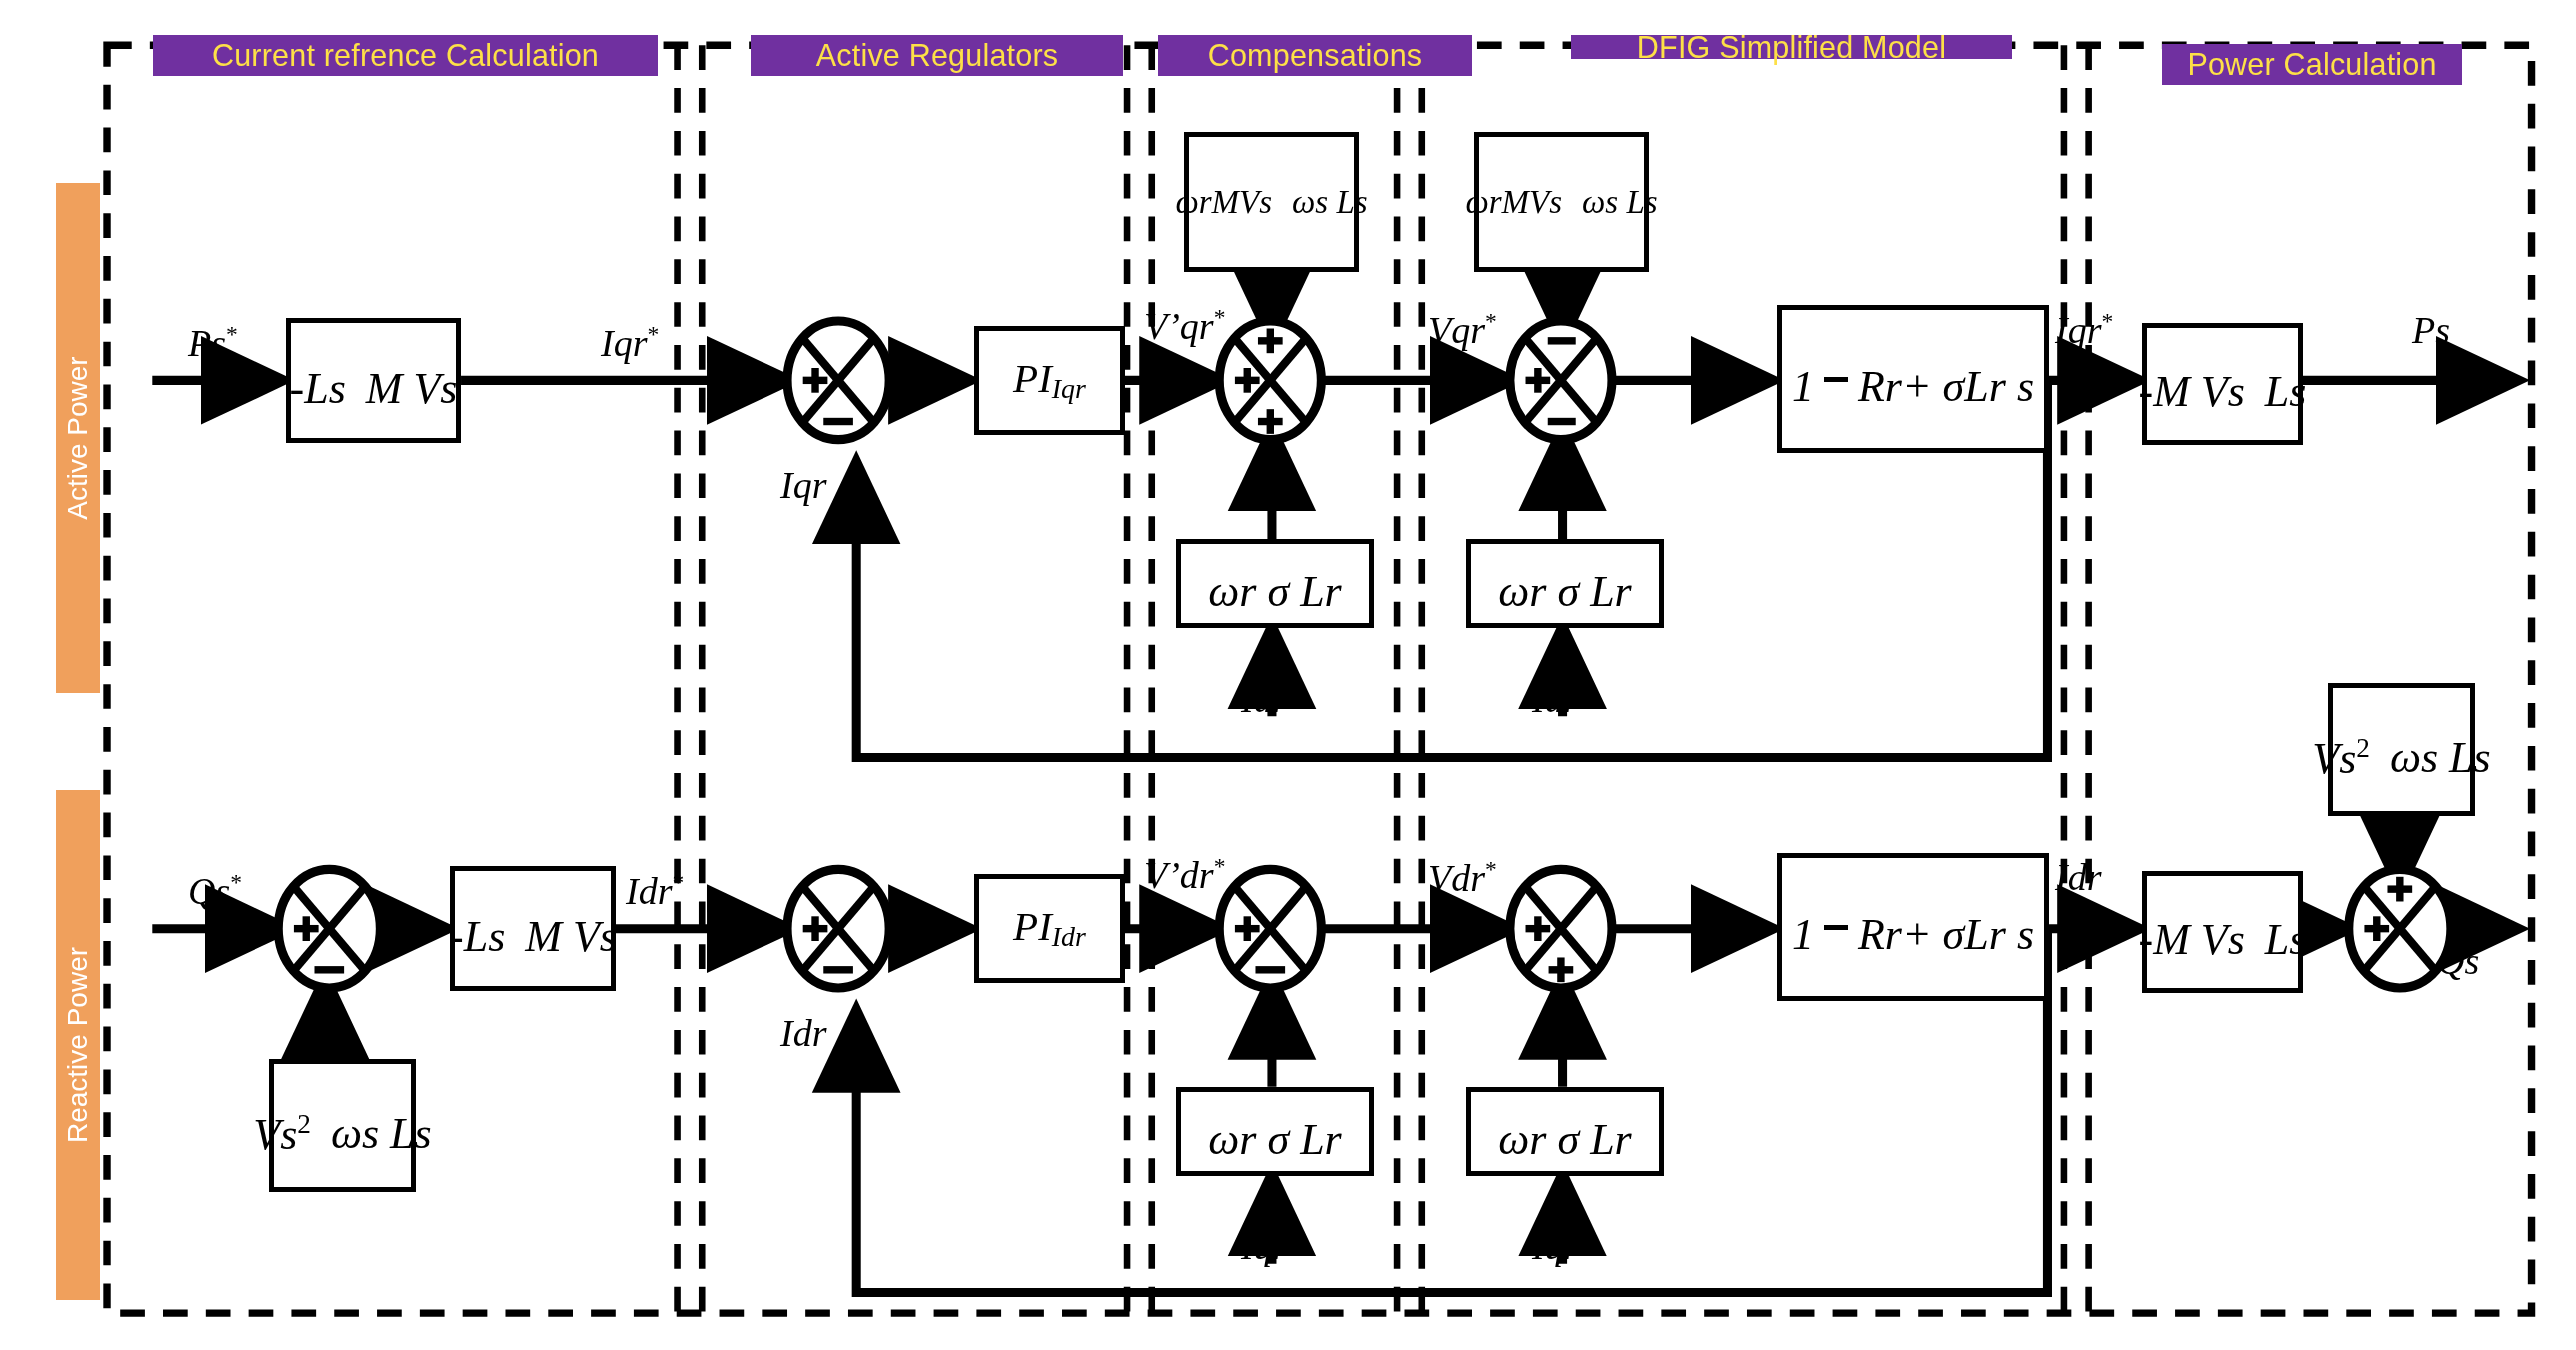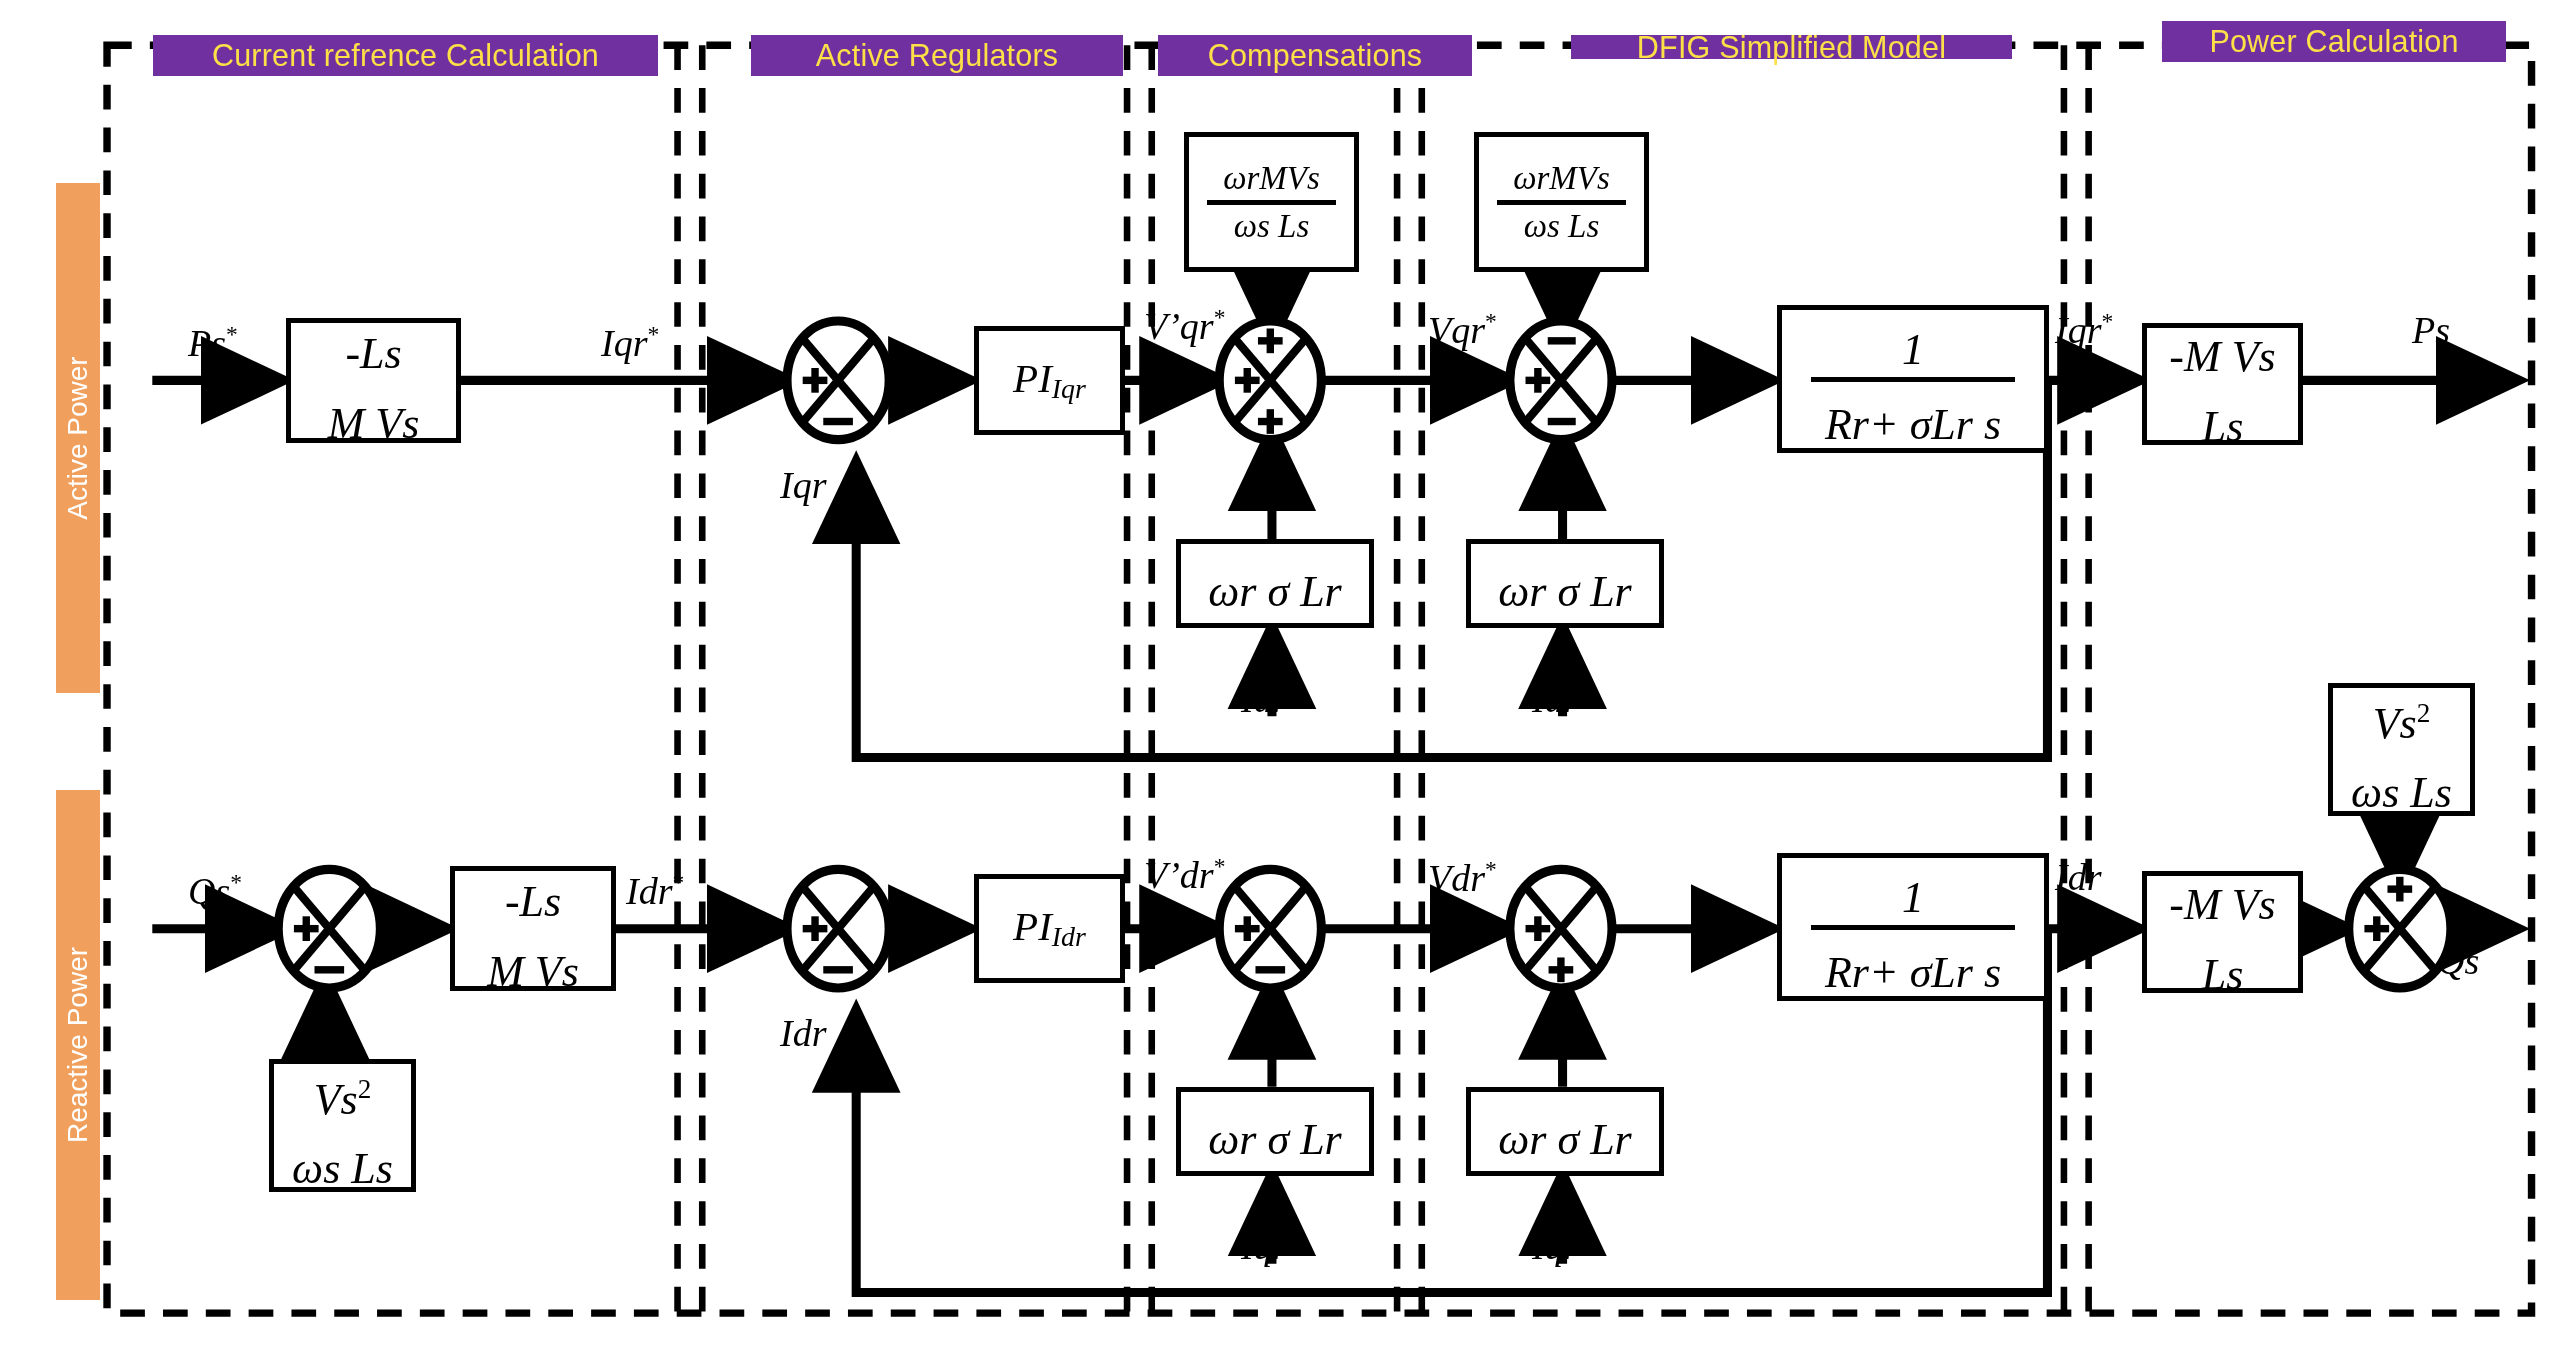--- a/index.html
+++ b/index.html
@@ -13,21 +13,21 @@
   .sideband{position:absolute;background:#F0A05C;color:#fff;display:flex;align-items:center;
        justify-content:center;font-size:28px;font-family:"Liberation Sans",sans-serif;}
   .sideband span{transform:rotate(-90deg);white-space:nowrap;display:block;}
 
   .lbl{position:absolute;font-family:"Liberation Serif",serif;font-style:italic;
        color:#000;white-space:nowrap;line-height:1;}
   .lbl.sig{font-size:38px;}
   .lbl sup{font-size:.62em;font-style:normal;vertical-align:super;}
 
   .blk{position:absolute;border:5px solid #000;background:#fff;box-sizing:border-box;
-       display:flex;flex-direction:column;align-items:center;justify-content:center;
+       display:flex;flex-direction:row;align-items:center;justify-content:center;
        font-family:"Liberation Serif",serif;font-style:italic;color:#000;}
   .blk .num,.blk .den{line-height:1.04;white-space:nowrap;padding:0 10px;}
   .blk .bar{height:5px;background:#000;width:78%;margin:4.1px 0;}
   .blk .single{white-space:nowrap;line-height:1;}
   .f44 .num,.f44 .den,.f44 .single{font-size:44px;margin-top:16px;}
   .f40 .num,.f40 .den,.f40 .single{font-size:33px;}
   .f46 .single{font-size:41px;}
   .blk sup{font-size:.62em;font-style:normal;vertical-align:super;}
   .blk sub{font-size:.68em;vertical-align:-0.2em;}
 </style>
@@ -171,21 +171,21 @@
   </div>
   <div class="hdr" style="left:751px;top:35px;width:372px;height:41px;">
     <span>Active Regulators</span>
   </div>
   <div class="hdr" style="left:1158px;top:35px;width:314px;height:41px;">
     <span>Compensations</span>
   </div>
   <div class="hdr" style="left:1571px;top:35px;width:441px;height:24px;">
     <span>DFIG Simplified Model</span>
   </div>
-  <div class="hdr" style="left:2162px;top:21px;width:344px;height:41px;text-align:right;">
+  <div class="hdr" style="left:2162px;top:44px;width:300px;height:41px;text-align:right;">
     <span>Power Calculation</span>
   </div>
 
   <div class="sideband" style="left:56px;top:183px;width:44px;height:510px;">
     <span>Active Power</span>
   </div>
   <div class="sideband" style="left:56px;top:790px;width:44px;height:510px;">
     <span>Reactive Power</span>
   </div>
 

